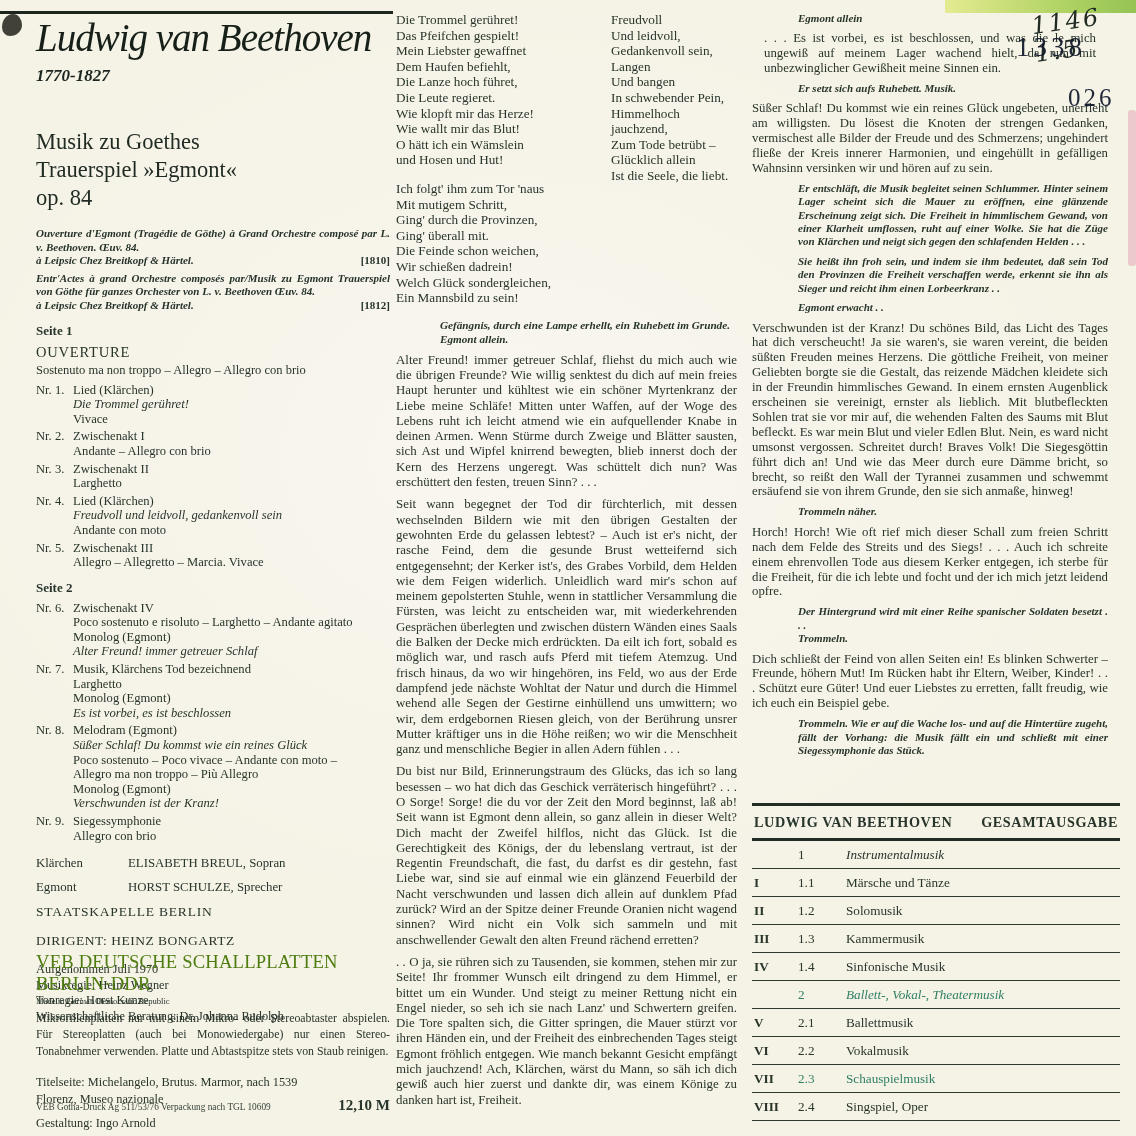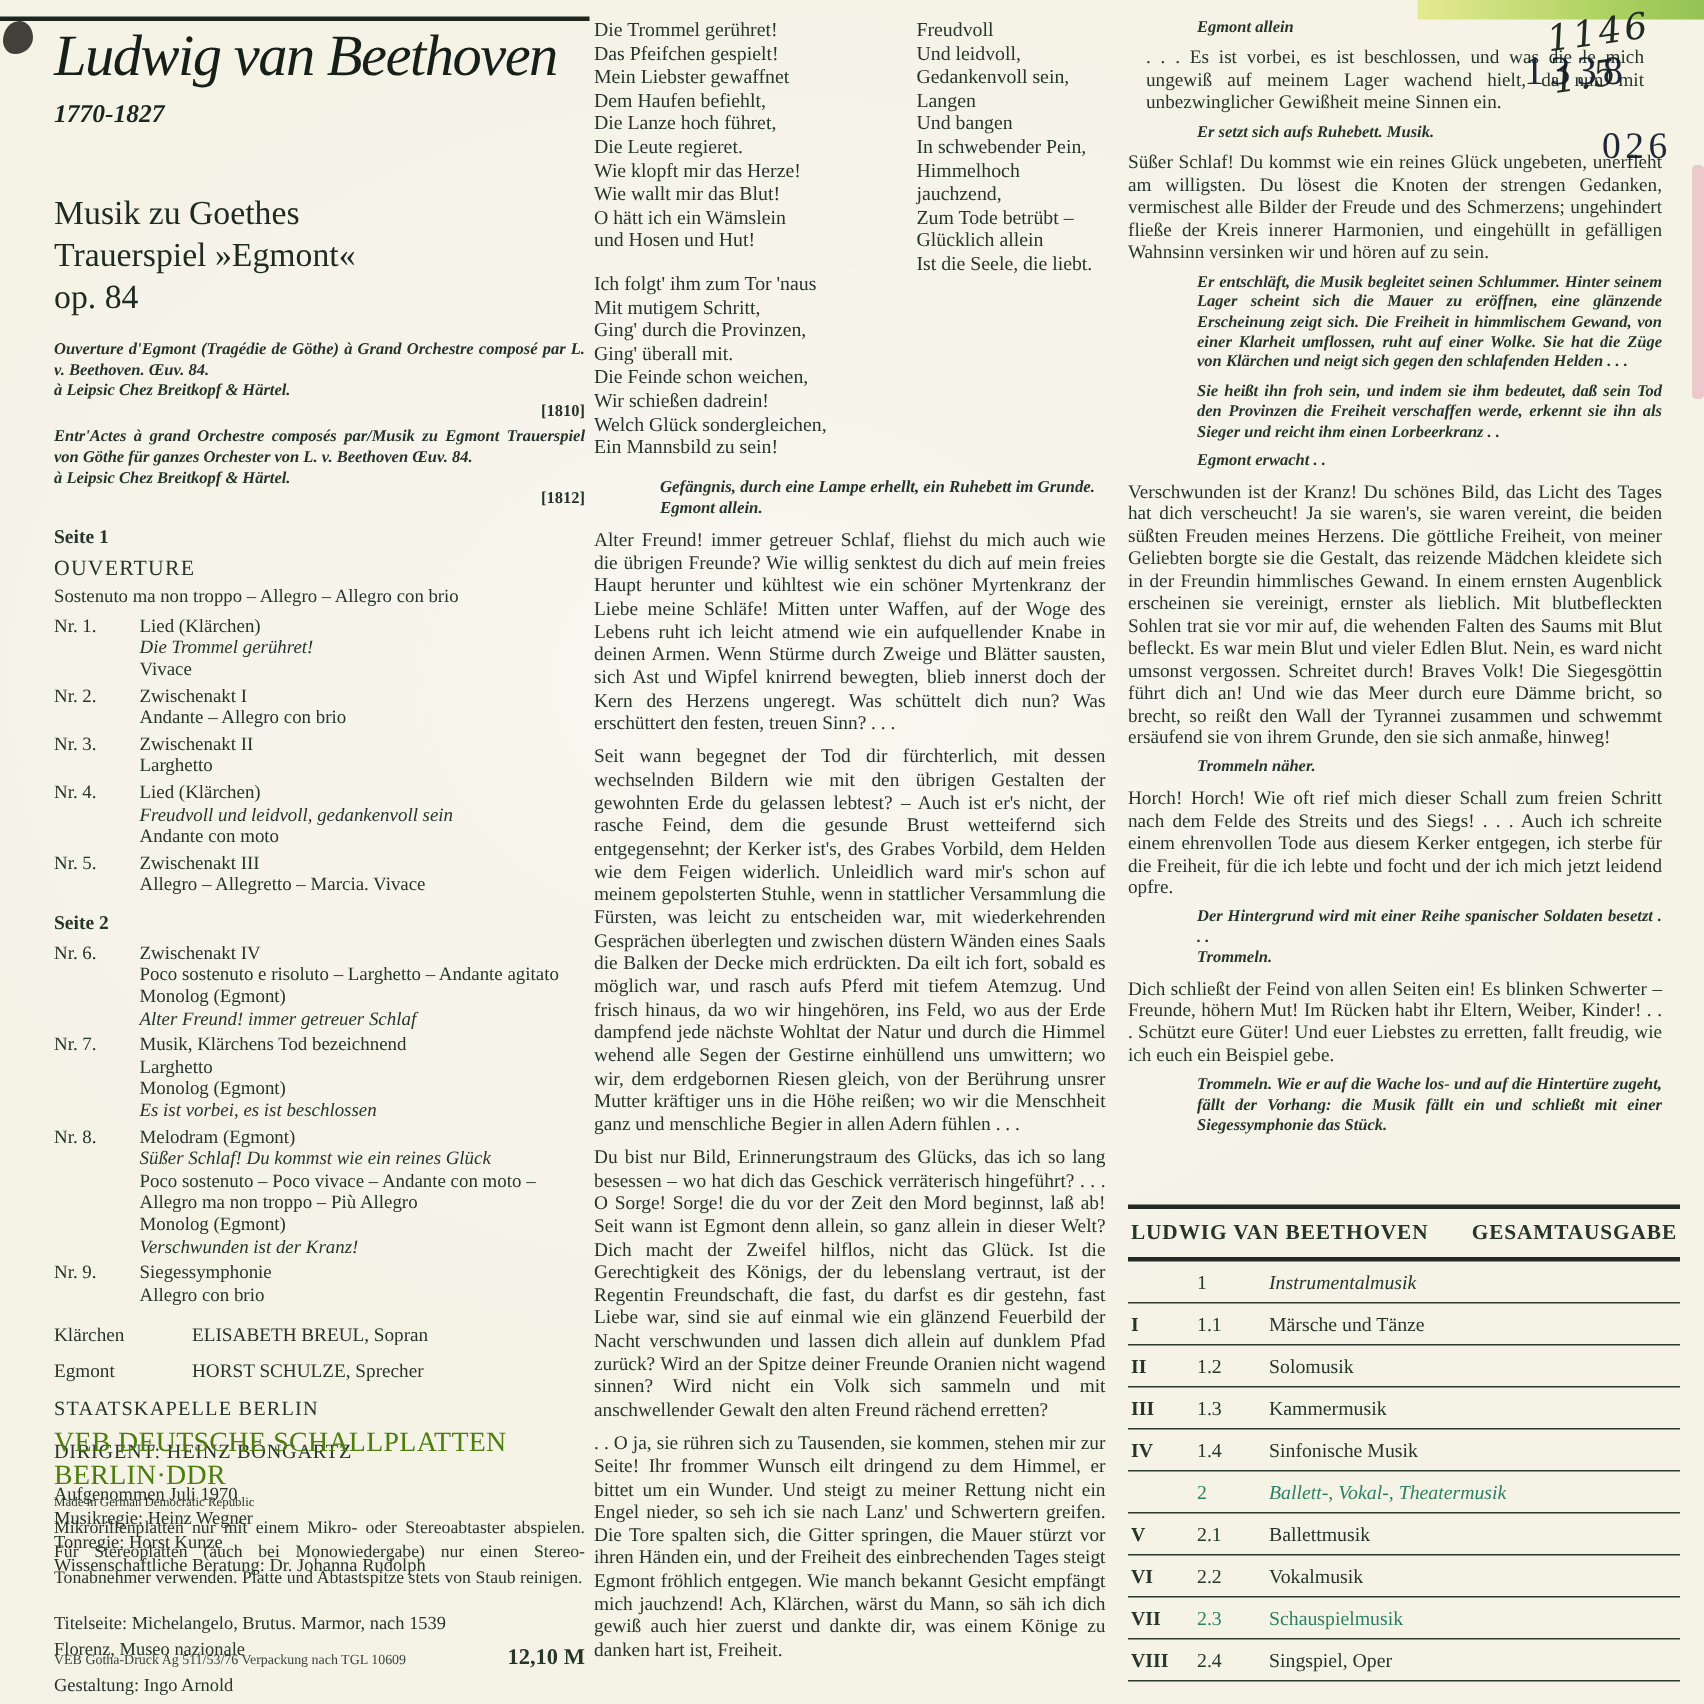--- a/index.html
+++ b/index.html
@@ -11,29 +11,29 @@
   .just{text-align:justify;}
 
   
   .rule-top{position:absolute;left:0;top:11px;width:393px;height:3px;background:#1d251f;}
   .col-left{position:absolute;left:36px;top:13px;width:354px;}
   .big-title{font-style:italic;font-size:39px;line-height:46px;letter-spacing:-1px;color:#161f18;margin-top:2px;}
   .years{font-style:italic;font-weight:bold;font-size:17px;margin-top:5px;color:#1c2620;}
   .work-title{font-size:22.5px;line-height:28px;margin-top:42px;color:#1e2a22;}
   .catalog{margin-top:15px;font-size:11px;line-height:13.6px;font-style:italic;font-weight:bold;color:#26332a;}
   .catalog .cpar{margin-bottom:4px;}
-  .cat-l2{display:flex;flex-direction:column;}
+  .cat-l2{display:flex;}
   .cat-year{margin-left:auto;font-style:normal;}
   .side-label{font-weight:bold;font-size:13px;margin-top:10px;}
   .ouv{font-size:14.5px;letter-spacing:.8px;margin-top:5px;}
   .ouv-tempo{font-size:12.5px;margin-top:2px;}
   .tracks{margin-top:5px;}
   .track{display:flex;margin-bottom:3px;font-size:12.6px;line-height:14.6px;}
   .tnr{width:37px;flex:none;}
-  .tbody{flex:1;margin-left:20px;}
+  .tbody{flex:1;}
   .tline{display:block;}
   .quote{font-style:italic;}
   .cast{margin-top:13px;font-size:12.8px;}
   .cast-row{display:flex;margin-bottom:9px;}
   .cast-role{width:92px;flex:none;}
   .ensemble{font-size:13.5px;letter-spacing:.8px;margin-top:4px;}
   .conductor{font-size:13.5px;letter-spacing:.5px;margin-top:13px;}
   .credits{font-size:12.3px;line-height:15.6px;margin-top:13px;}
   .col-left-bottom{position:absolute;left:36px;top:951px;width:354px;}
   .publisher{font-size:18.6px;letter-spacing:.2px;color:#4d7c0f;}

